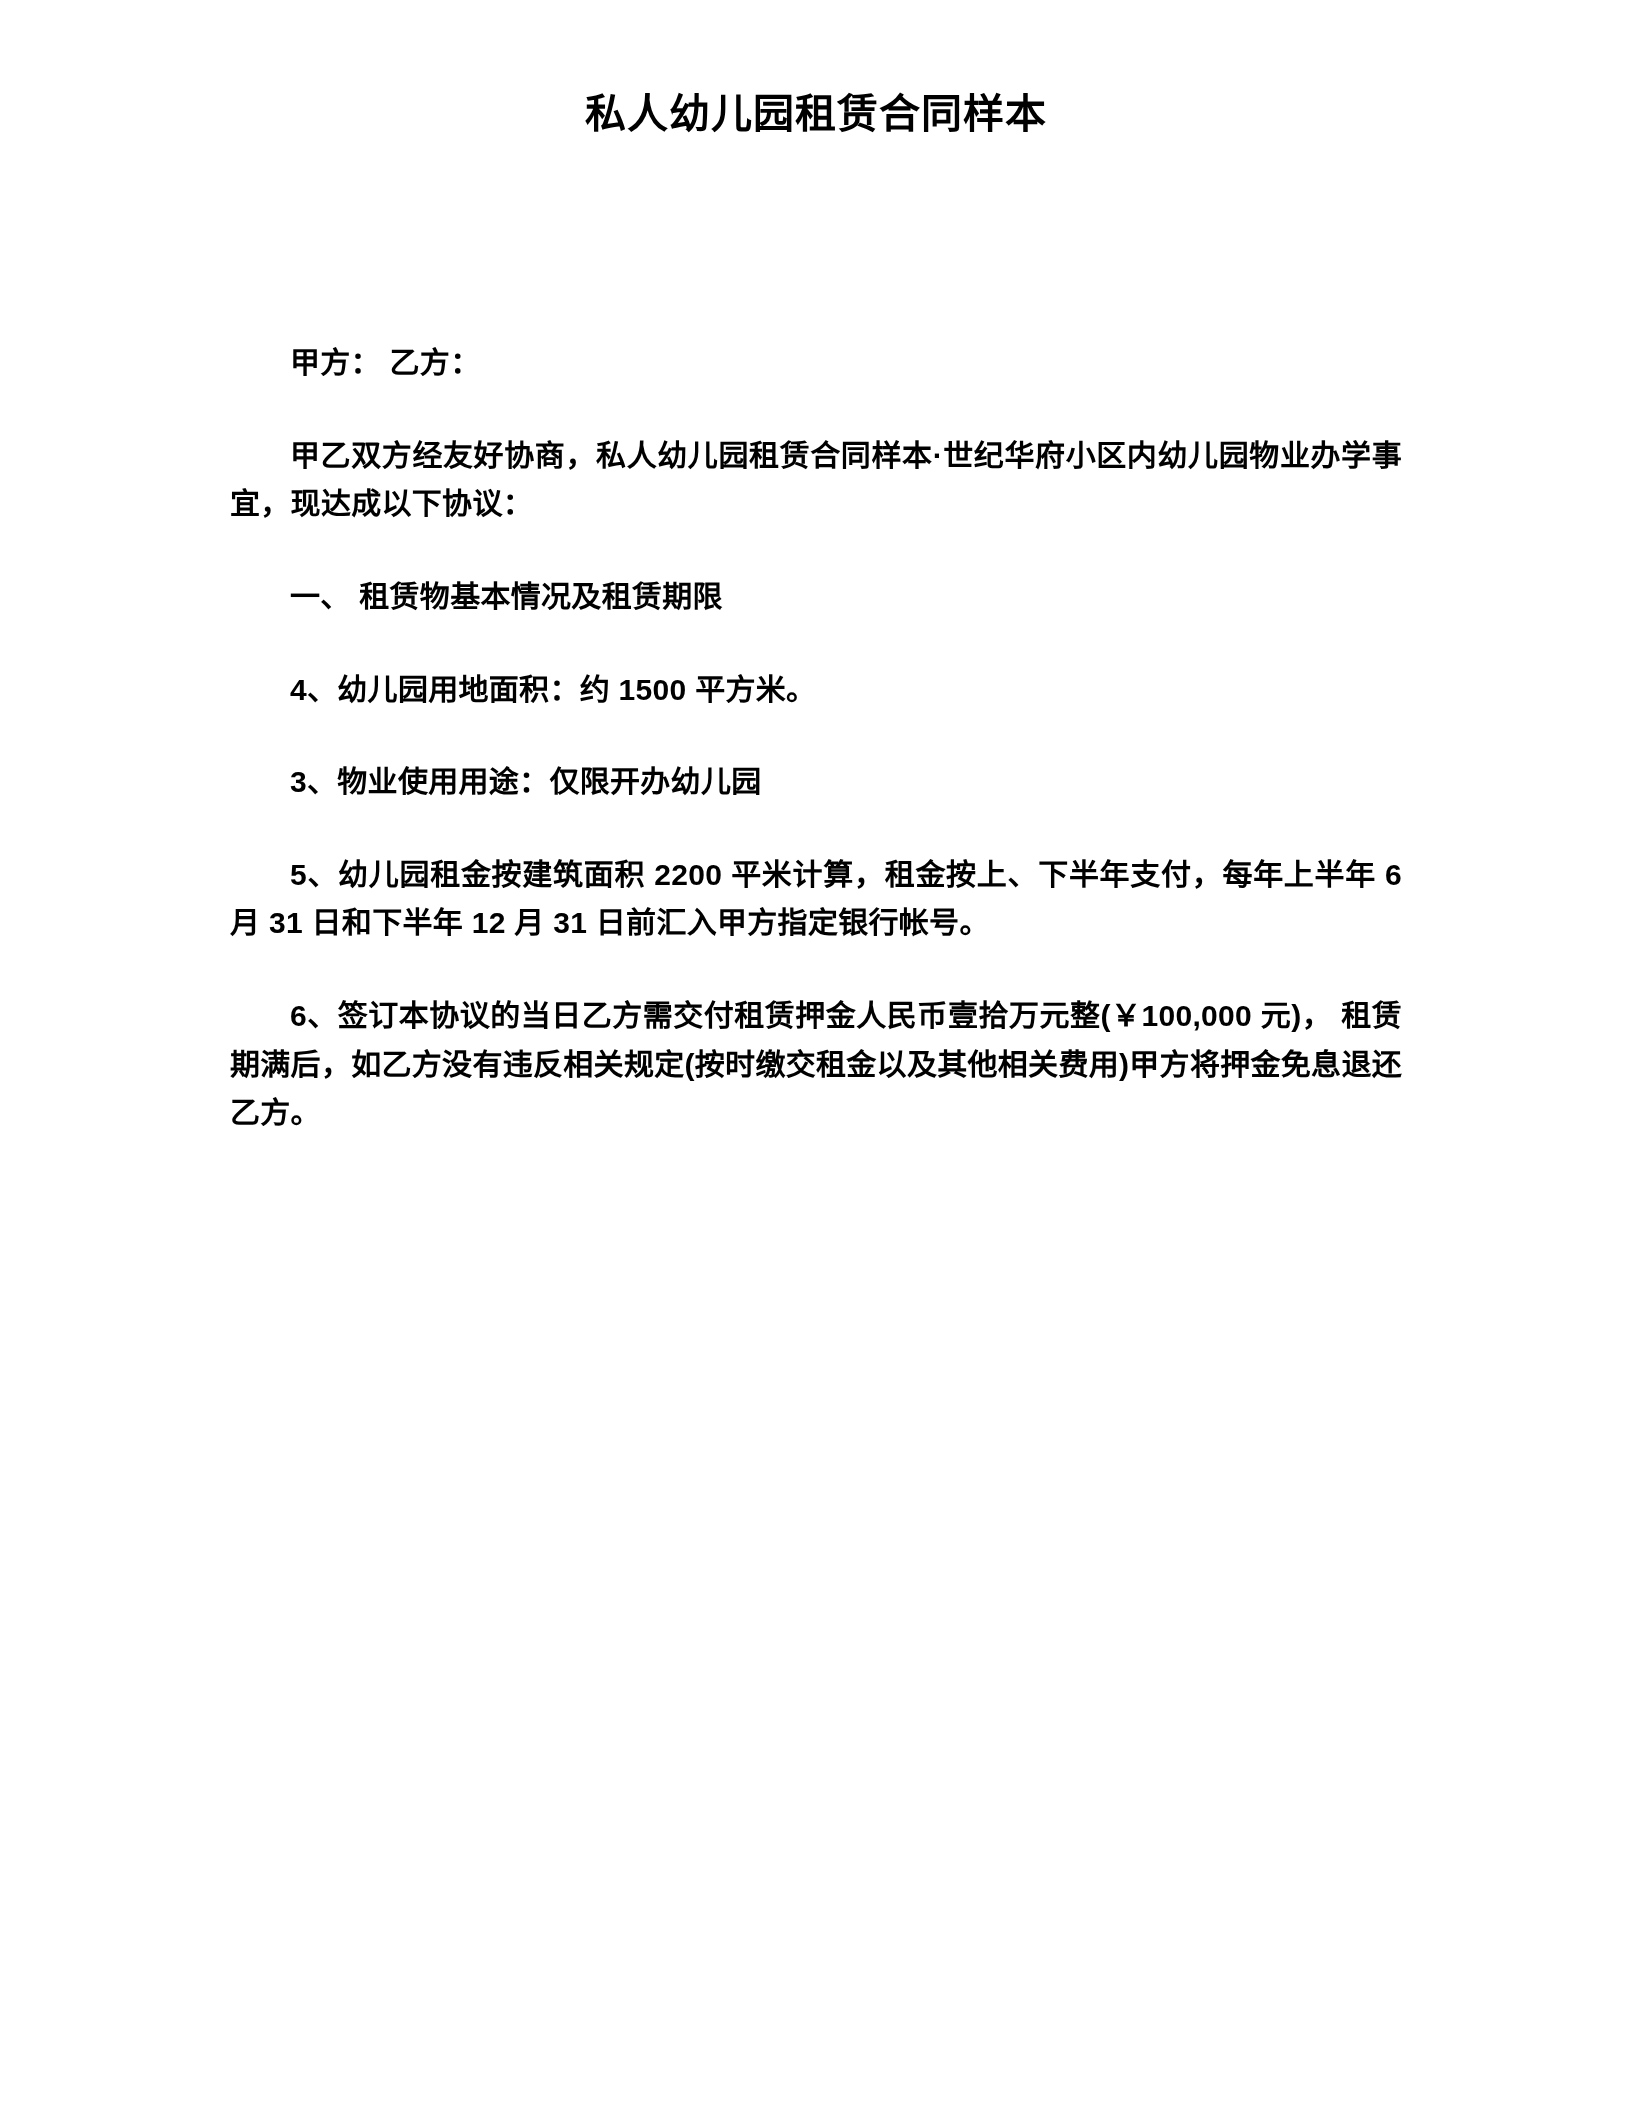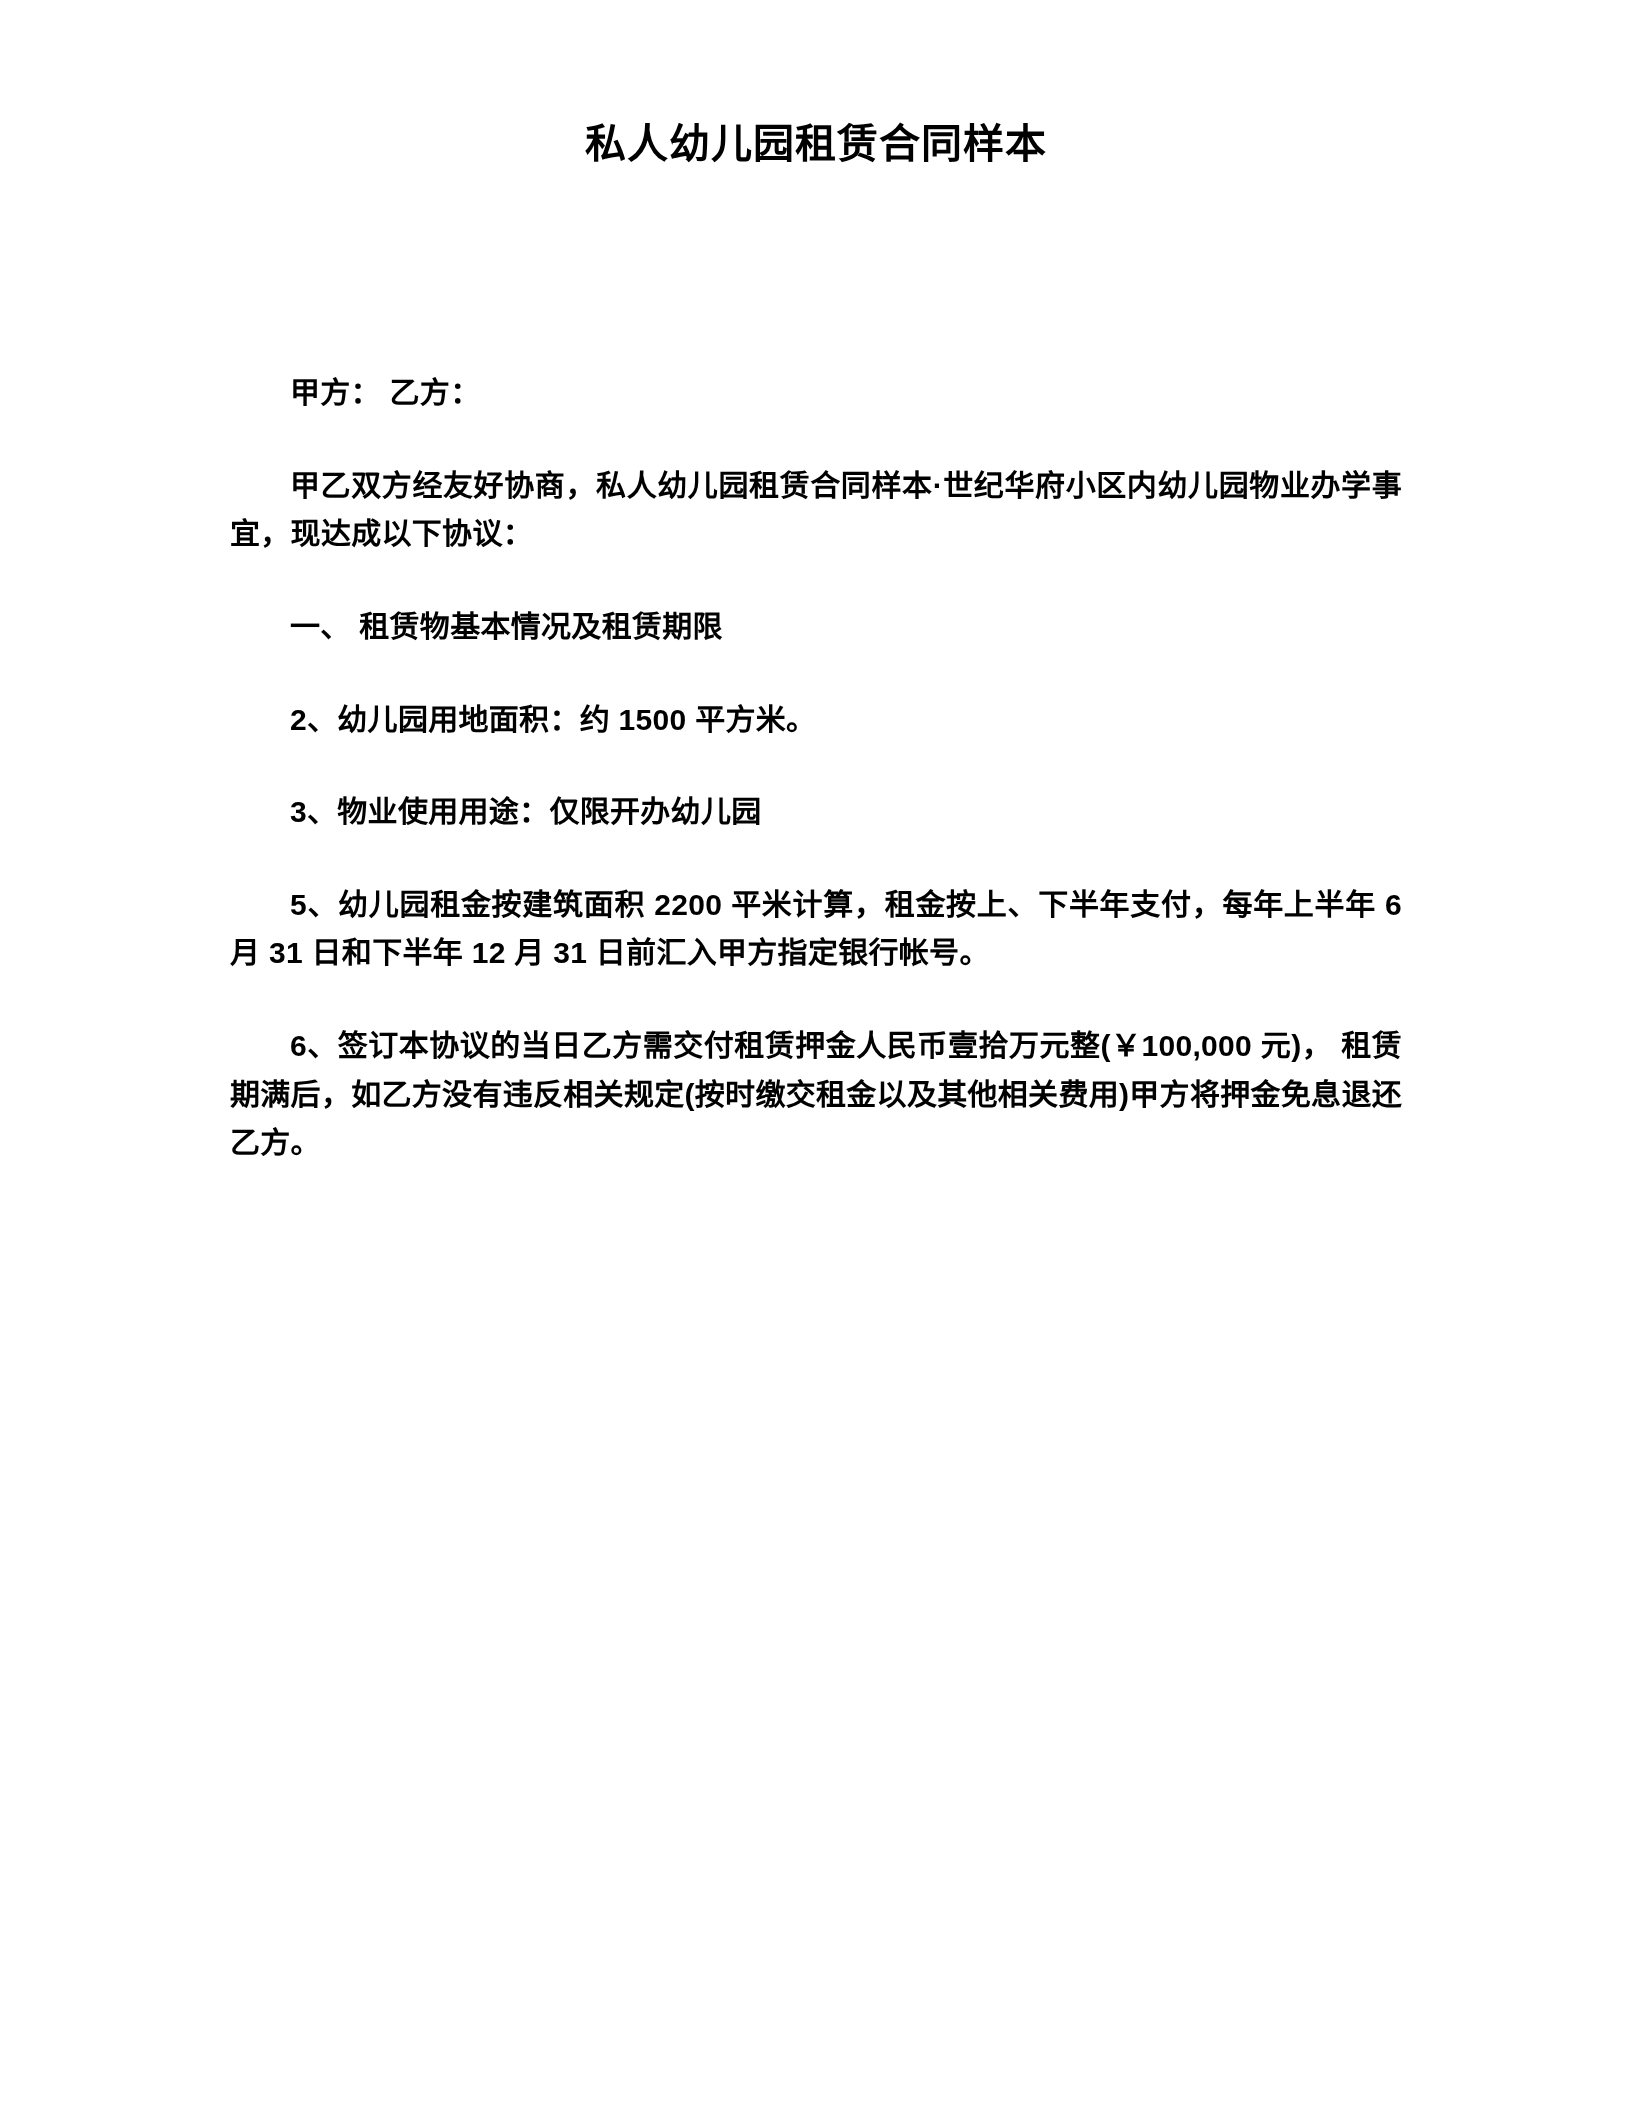--- a/index.html
+++ b/index.html
@@ -17,21 +17,21 @@
   .page {
     position: relative;
     width: 1632px;
     height: 2112px;
     background: #ffffff;
     box-sizing: border-box;
     padding: 0 230px;
   }
   .doc-title {
     margin: 0;
-    padding-top: 120px;
+    padding-top: 90px;
     text-align: center;
     font-size: 41px;
     font-weight: bold;
     letter-spacing: 1px;
     line-height: 1.2;
   }
   .body-block {
     margin-top: 200px;
   }
   p.para {
@@ -59,21 +59,21 @@
 
   <div class="body-block">
 
     <p class="para indent">甲方：  乙方：</p>
 
     <p class="para indent">甲乙双方经友好协商，私人幼儿园租赁合同样本·世纪华府小区内幼儿园物业办学事宜，现达成以下协议：</p>
 
     <p class="para indent-heading">一、 租赁物基本情况及租赁期限</p>
 
 
-    <p class="para indent">2、幼儿园用地面积：约 1500 平方米。</p>
+    <p class="para indent">4、幼儿园用地面积：约 1500 平方米。</p>
 
     <p class="para indent">3、物业使用用途：仅限开办幼儿园</p>
 
 
     <p class="para indent">5、幼儿园租金按建筑面积 2200 平米计算，租金按上、下半年支付，每年上半年 6 月 31 日和下半年 12 月 31 日前汇入甲方指定银行帐号。</p>
 
     <p class="para indent">6、签订本协议的当日乙方需交付租赁押金人民币壹拾万元整(￥100,000 元)， 租赁期满后，如乙方没有违反相关规定(按时缴交租金以及其他相关费用)甲方将押金免息退还乙方。</p>
 
   </div>
 </div>

